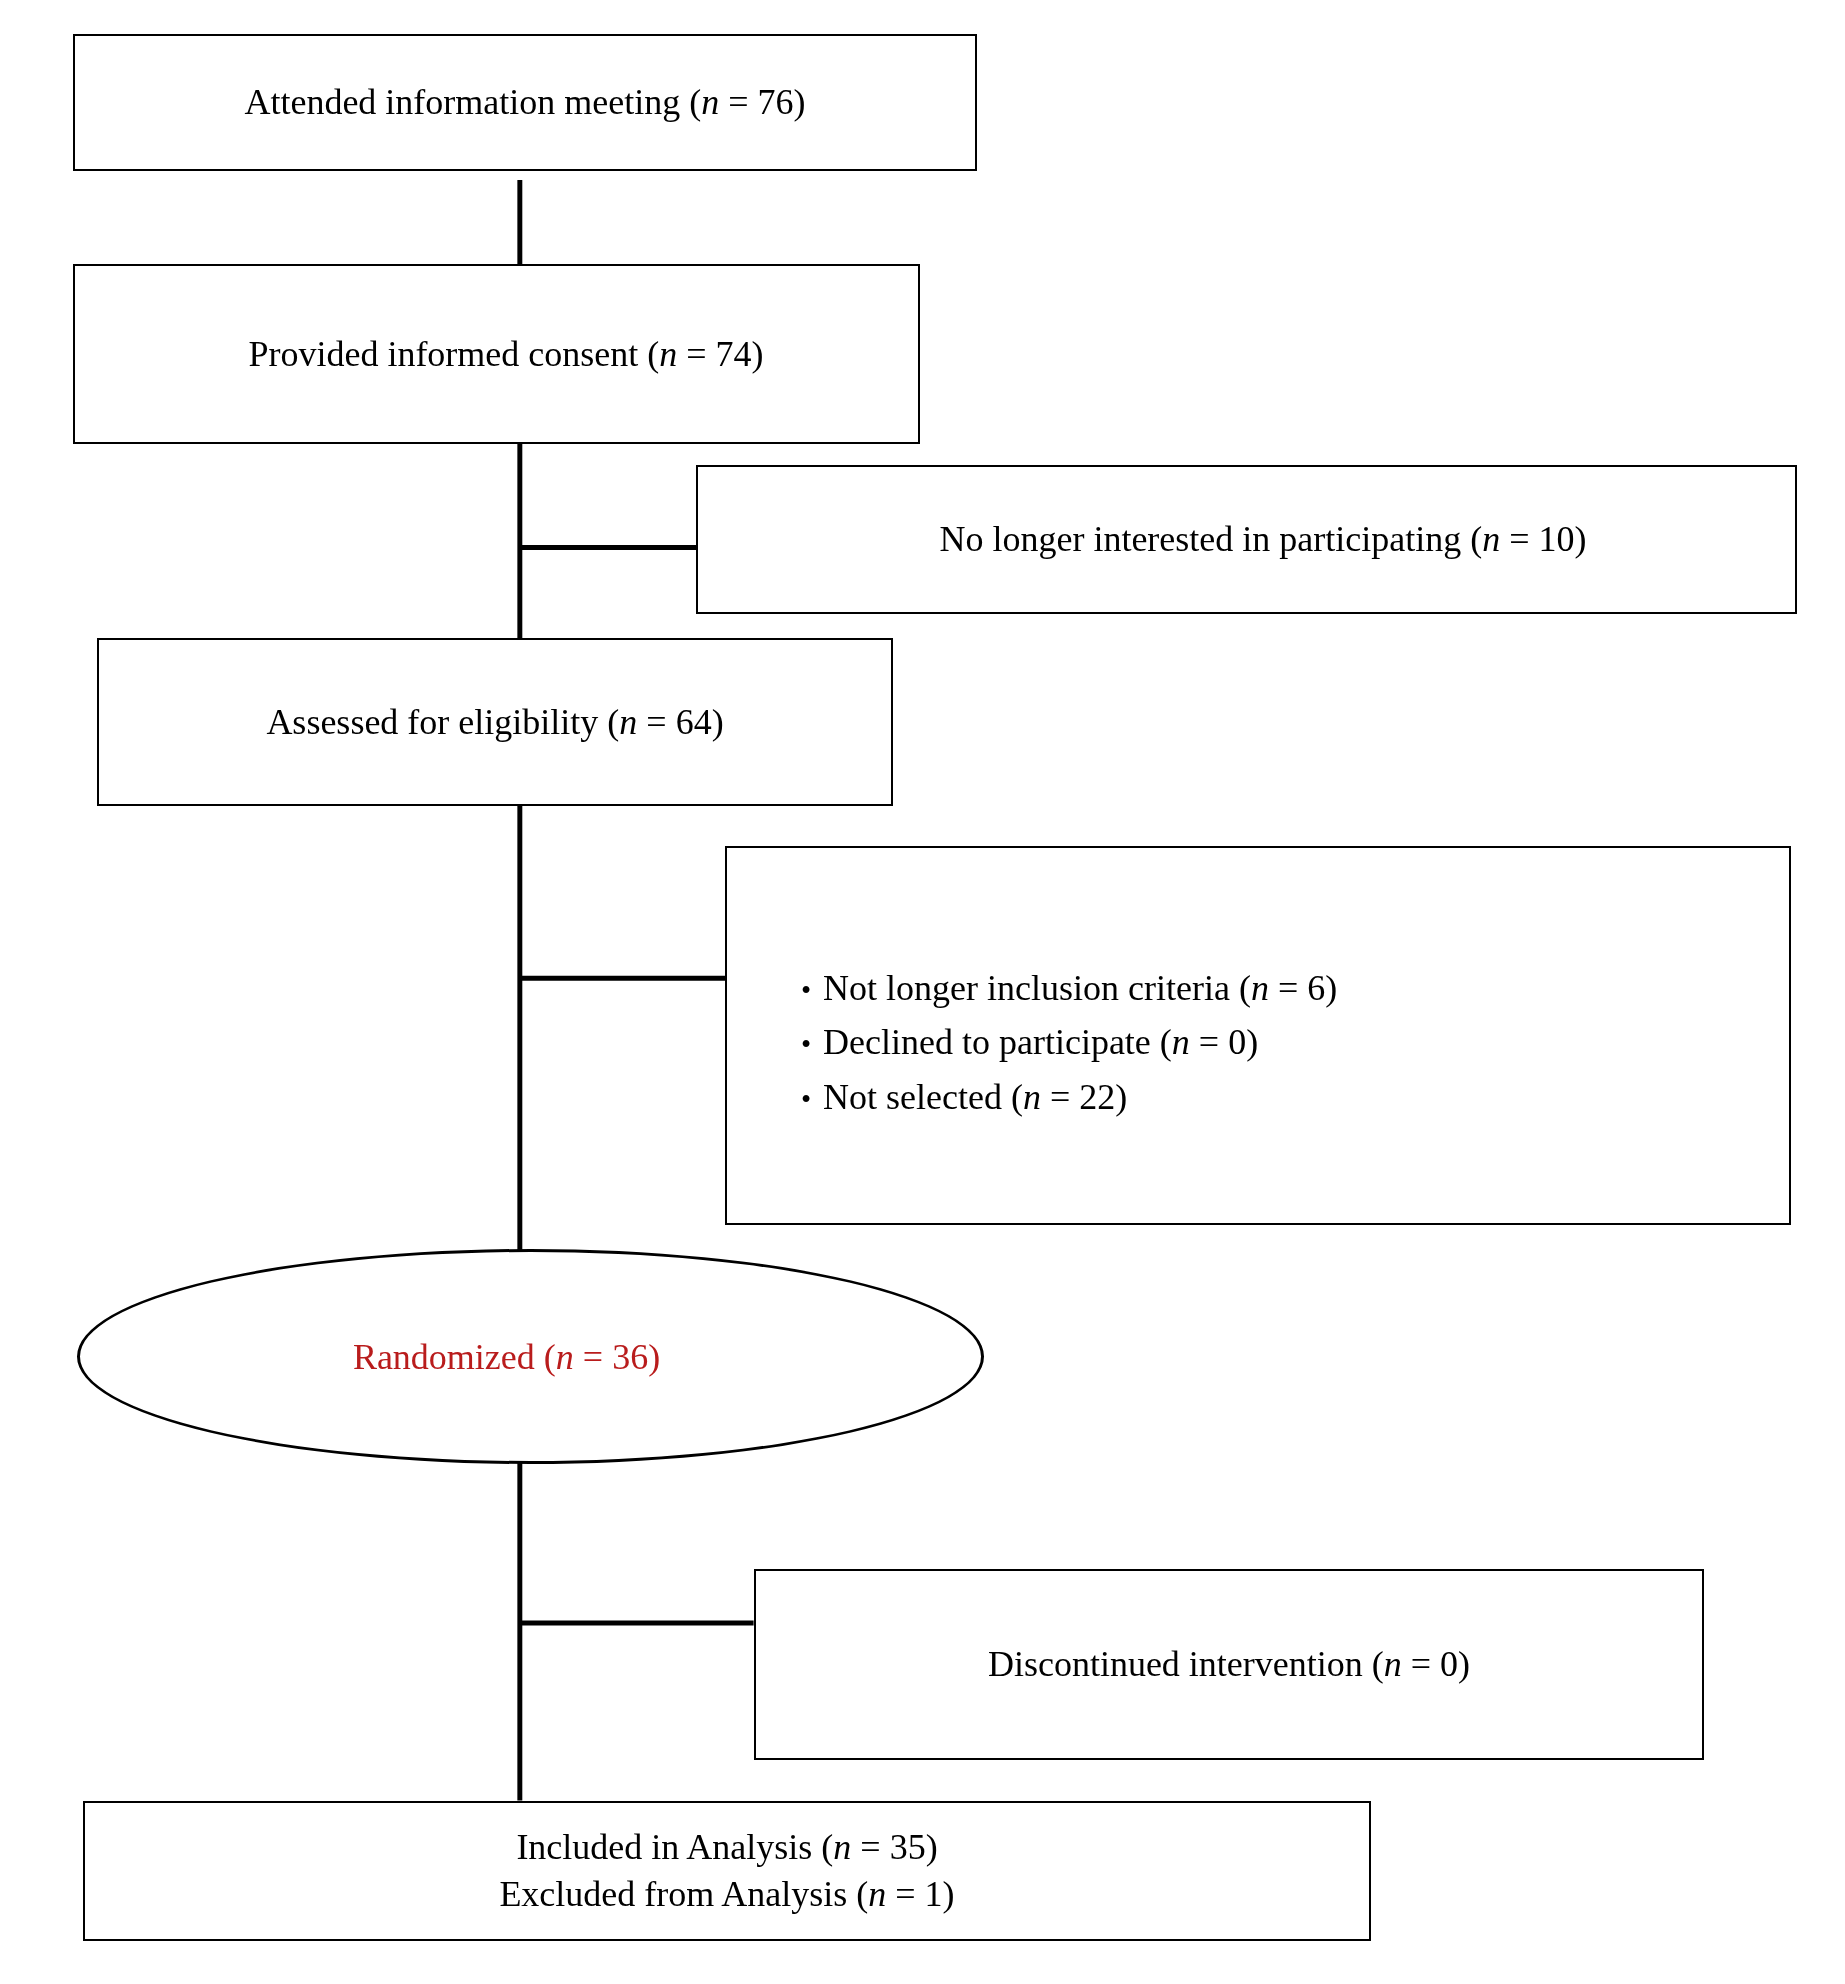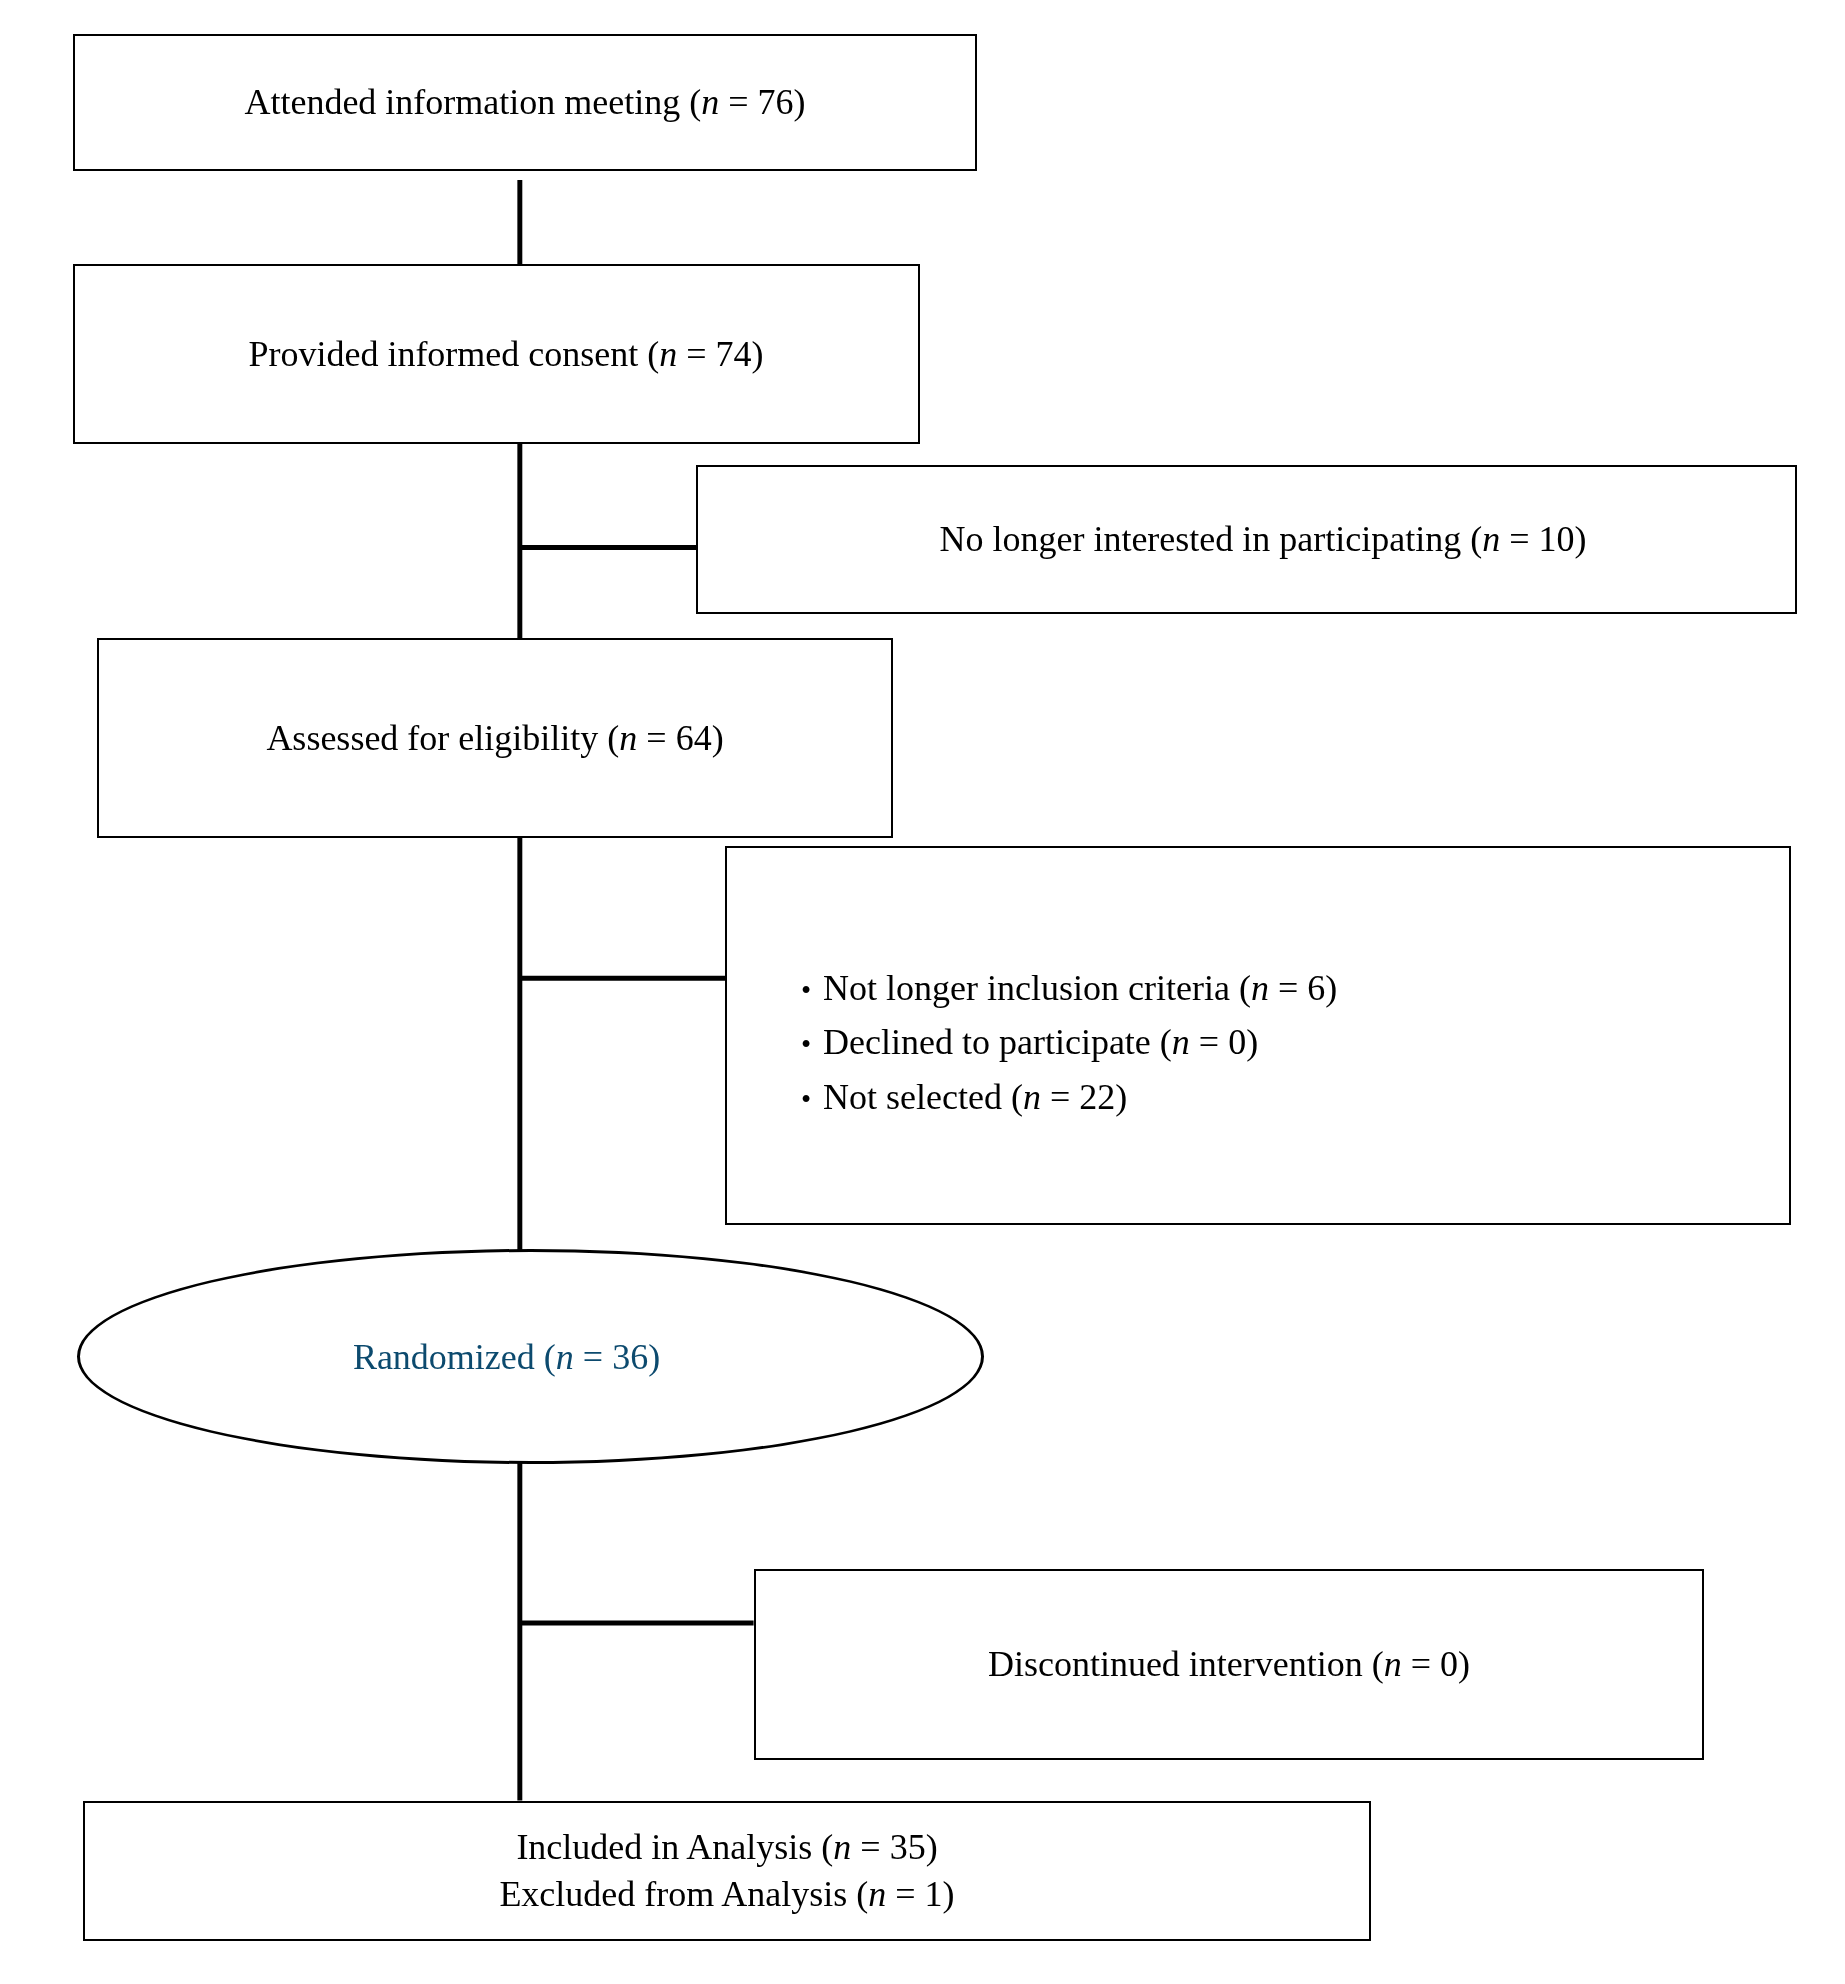--- a/index.html
+++ b/index.html
@@ -48,21 +48,21 @@
     box-sizing: border-box;
     border: 3.3px solid #000000;
     border-radius: 50%;
     background: #ffffff;
     display: flex;
     align-items: center;
   }
   .ellipse-label {
     font-family: "Liberation Serif", "DejaVu Serif", serif;
     font-size: 36px;
-    color: #0c4a6e;
+    color: #b91c1c;
     white-space: nowrap;
     width: 100%;
     text-align: center;
     transform: translateX(-24px);
   }
   .bullet-list {
     list-style: none;
     margin: 0;
     padding: 0;
   }
@@ -122,21 +122,21 @@
       <span>Provided informed consent (</span><span class="n-italic">n</span><span> = 74)</span>
     </div>
   </div>
 
   <div class="node-box centered" style="left:696px; top:465px; width:1101px; height:149px;padding-left:11px;">
     <div class="node-text pad-left">
       <span>No longer interested in participating (</span><span class="n-italic">n</span><span> = 10)</span>
     </div>
   </div>
 
-  <div class="node-box centered" style="left:97px; top:638px; width:796px; height:200px;justify-content:center;">
+  <div class="node-box centered" style="left:97px; top:638px; width:796px; height:168px;justify-content:center;">
     <div class="node-text">
       <span>Assessed for eligibility (</span><span class="n-italic">n</span><span> = 64)</span>
     </div>
   </div>
 
   <div class="node-box" style="left:725px; top:846px; width:1066px; height:379px; justify-content:center;">
     <div style="padding: 0 0 0 31px;">
       <ul class="bullet-list">
         <li class="bullet-item">
           <span class="bullet-glyph">•</span>

